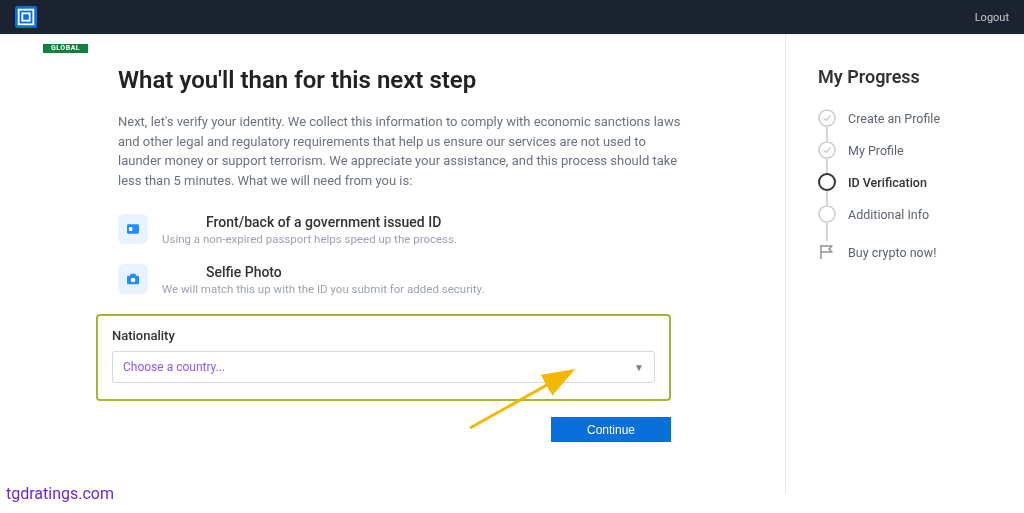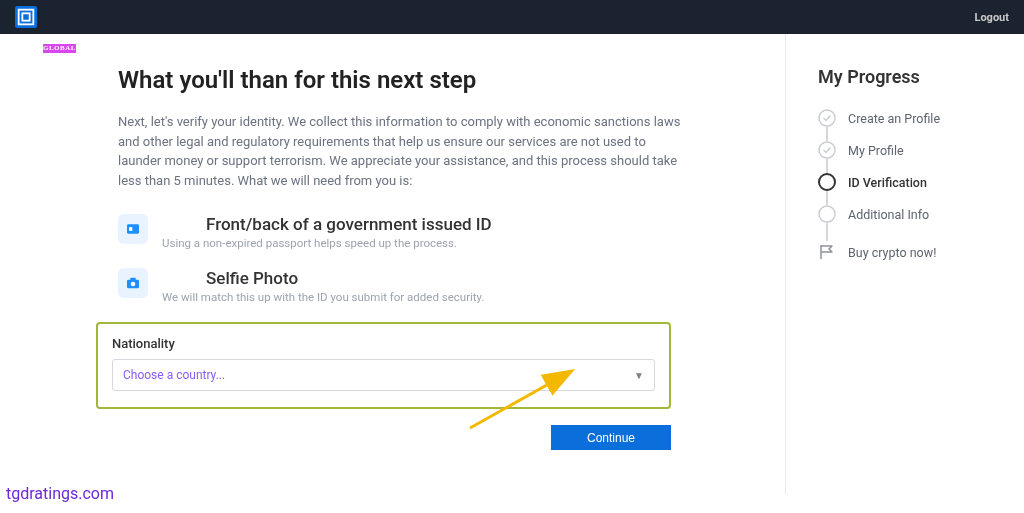--- a/index.html
+++ b/index.html
@@ -3,33 +3,33 @@
   <meta charset="utf-8">
   <style>
     * { margin: 0; padding: 0; box-sizing: border-box; }
     body { font-family: -apple-system, BlinkMacSystemFont, "Segoe UI", Roboto, Helvetica, Arial, sans-serif; background: #fff; color: #333; width: 1024px; height: 513px; overflow: hidden; position: relative; }
     
     .header { background: #1b2330; height: 34px; display: flex; align-items: center; justify-content: space-between; padding: 0 15px; }
     .logo { display: flex; align-items: center; gap: 6px; }
     .logo-icon { width: 22px; height: 22px; background: #0a6edb; display: flex; align-items: center; justify-content: center; border-radius: 2px; }
     .logo-text { color: #fff; font-size: 13px; font-weight: 700; letter-spacing: 1px; display: flex; flex-direction: column; line-height: 1; gap: 48px; }
     .logo-main { font-size: 13px; }
-    .logo-sub { font-size: 7px; background: #d946ef; padding: 1px 0; margin-top: 1px; letter-spacing: 0.5px; align-self: flex-start; font-family: Liberation Serif, serif; }
-    .logout { color: #c8c8c8; font-size: 11px; cursor: pointer; font-weight: bold; }
+    .logo-sub { font-size: 7px; background: #15803d; padding: 1px 8px; margin-top: 1px; letter-spacing: 0.5px; align-self: flex-start; }
+    .logout { color: #c8c8c8; font-size: 11px; cursor: pointer; }
     
     .container { display: flex; }
     .main { flex: 1; padding: 32px 0 0 118px; max-width: 785px; }
     
     h1 { font-size: 24px; font-weight: 600; color: #222; margin-bottom: 18px; }
     .intro { font-size: 13px; color: #6b7280; line-height: 1.5; max-width: 570px; margin-bottom: 24px; }
     
     .req-item { display: flex; gap: 14px; margin-bottom: 18px; align-items: flex-start; }
     .req-icon { width: 30px; height: 30px; background: #e9f3ff; border-radius: 6px; display: flex; align-items: center; justify-content: center; flex-shrink: 0; }
     .req-icon svg { width: 16px; height: 16px; }
-    .req-text .req-title { font-size: 17px; font-weight: 500; color: #333; margin-bottom: 2px; padding-left: 44px; }
+    .req-text .req-title { font-size: 14px; font-weight: 500; color: #333; margin-bottom: 2px; padding-left: 44px; }
     .req-text .req-desc { font-size: 11.5px; color: #9ca3af; }
     
     .nationality-box { border: 2px solid #9fb839; border-radius: 4px; padding: 12px 14px 16px 14px; margin-top: 6px; width: 575px; position: relative; left: -22px; }
     .nat-label { font-size: 13px; color: #333; margin-bottom: 8px; font-weight: 500; }
     .nat-select { width: 100%; height: 32px; border: 1px solid #d6d9dd; border-radius: 3px; background: #fff; padding: 0 10px; display: flex; align-items: center; justify-content: space-between; cursor: pointer; }
     .nat-placeholder { color: #8b5cf6; font-size: 12px; }
     .nat-caret { color: #7b8189; font-size: 10px; }
     
     .continue-btn { background: #0a6edb; color: #fff; border: none; width: 120px; height: 25px; font-size: 12px; font-weight: 500; cursor: pointer; display: block; margin: 16px 0 0 433px; }
     

